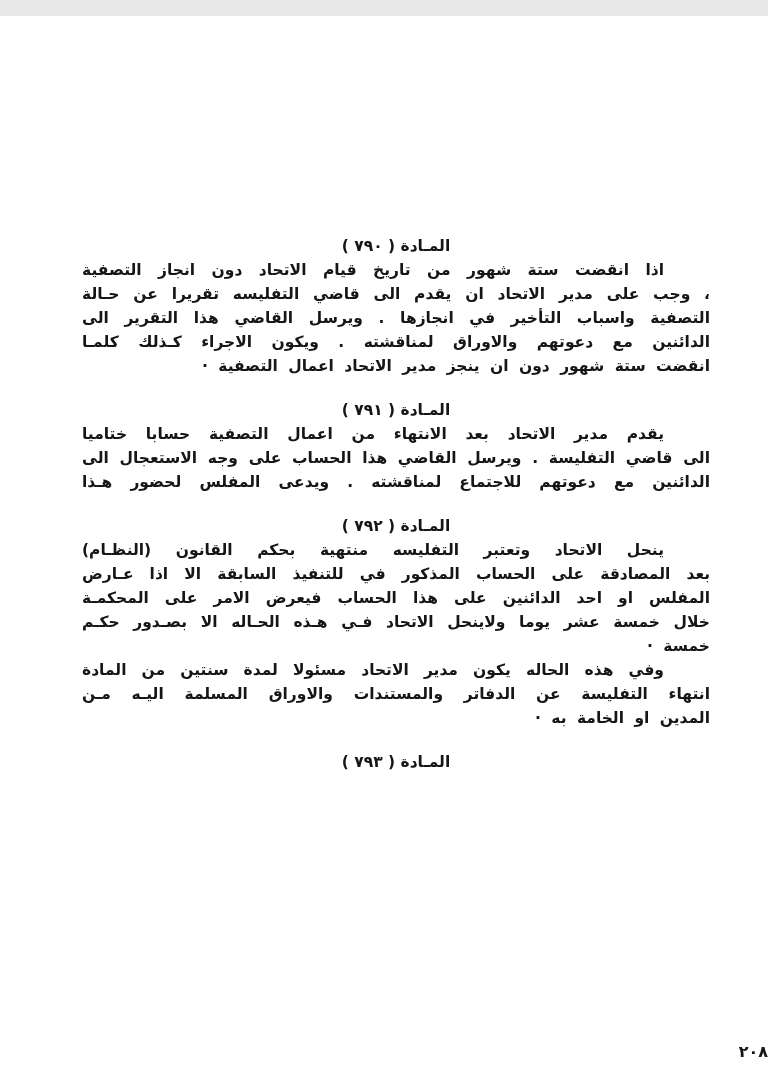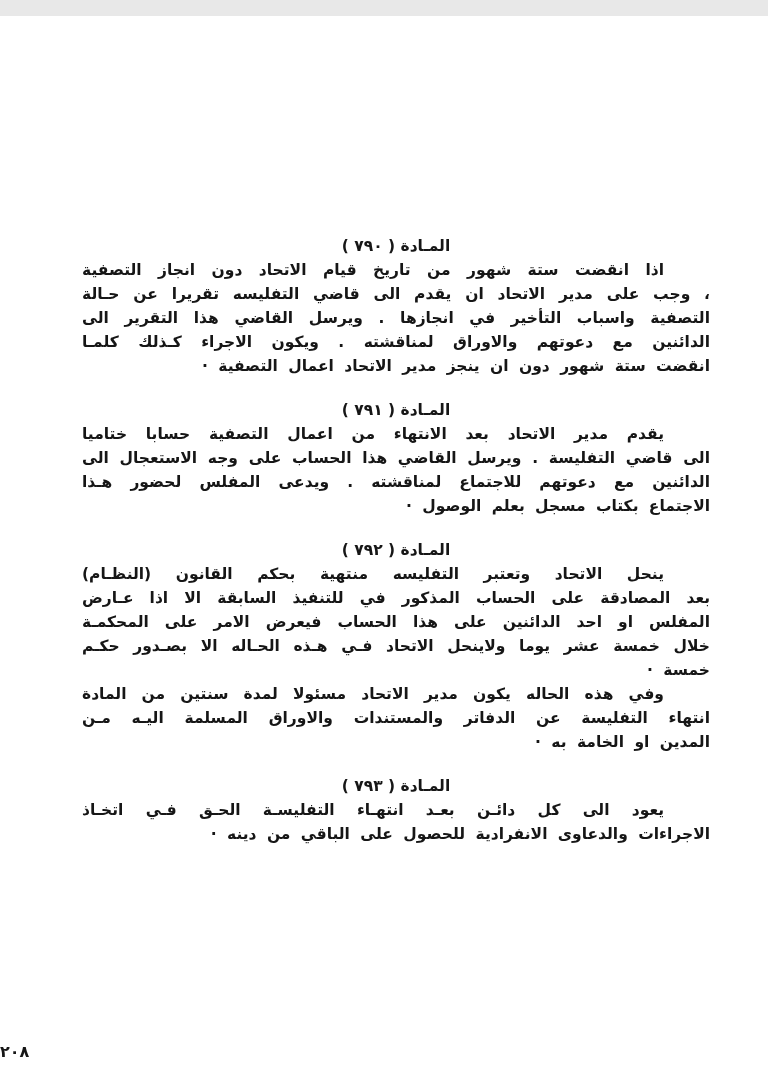--- a/index.html
+++ b/index.html
@@ -45,21 +45,21 @@
   }
   .line.first { padding-right: 46px; }
   .line.last  { text-align-last: right; }
   .page-number {
     position: absolute;
     top: 1024px;
     left: 0;
     right: 0;
     height: 24px;
     line-height: 24px;
-    text-align: left;
+    text-align: right;
     direction: rtl;
     font-weight: bold;
     font-size: 16px;
     letter-spacing: 2px;
   }
 </style>
 </head>
 <body>
 
 <div class="page">
@@ -76,21 +76,20 @@
         <div class="line last">انقضت ستة شهور دون ان ينجز مدير الاتحاد اعمال التصفية ·</div>
       </div>
     </div>
 
     <div class="article">
       <div class="article-title">المـادة ( ٧٩١ )</div>
       <div class="para">
         <div class="line first">يقدم مدير الاتحاد بعد الانتهاء من اعمال التصفية حسابا ختاميا</div>
         <div class="line">الى قاضي التفليسة . ويرسل القاضي هذا الحساب على وجه الاستعجال الى</div>
         <div class="line">الدائنين مع دعوتهم للاجتماع لمناقشته . ويدعى المفلس لحضور هـذا</div>
-        <div class="line last">الاجتماع بكتاب مسجل بعلم الوصول ·</div>
       </div>
     </div>
 
     <div class="article">
       <div class="article-title">المـادة ( ٧٩٢ )</div>
       <div class="para">
         <div class="line first">ينحل الاتحاد وتعتبر التفليسه منتهية بحكم القانون (النظـام)</div>
         <div class="line">بعد المصادقة على الحساب المذكور في للتنفيذ السابقة الا اذا عـارض</div>
         <div class="line">المفلس او احد الدائنين على هذا الحساب فيعرض الامر على المحكمـة</div>
         <div class="line">خلال خمسة عشر يوما ولاينحل الاتحاد فـي هـذه الحـاله الا بصـدور حكـم</div>
@@ -98,23 +97,19 @@
       </div>
       <div class="para">
         <div class="line first">وفي هذه الحاله يكون مدير الاتحاد مسئولا لمدة سنتين من المادة</div>
         <div class="line">انتهاء التفليسة عن الدفاتر والمستندات والاوراق المسلمة اليـه مـن</div>
         <div class="line last">المدين او الخامة به ·</div>
       </div>
     </div>
 
     <div class="article">
       <div class="article-title">المـادة ( ٧٩٣ )</div>
-      <div class="para">
-        <div class="line first">يعود الى كل دائـن بعـد انتهـاء التفليسـة الحـق فـي اتخـاذ</div>
-        <div class="line last">الاجراءات والدعاوى الانفرادية للحصول على الباقي من دينه ·</div>
-      </div>
     </div>
 
   </div>
 
   <div class="page-number">٢٠٨</div>
 
 </div>
 
 </body></html>

